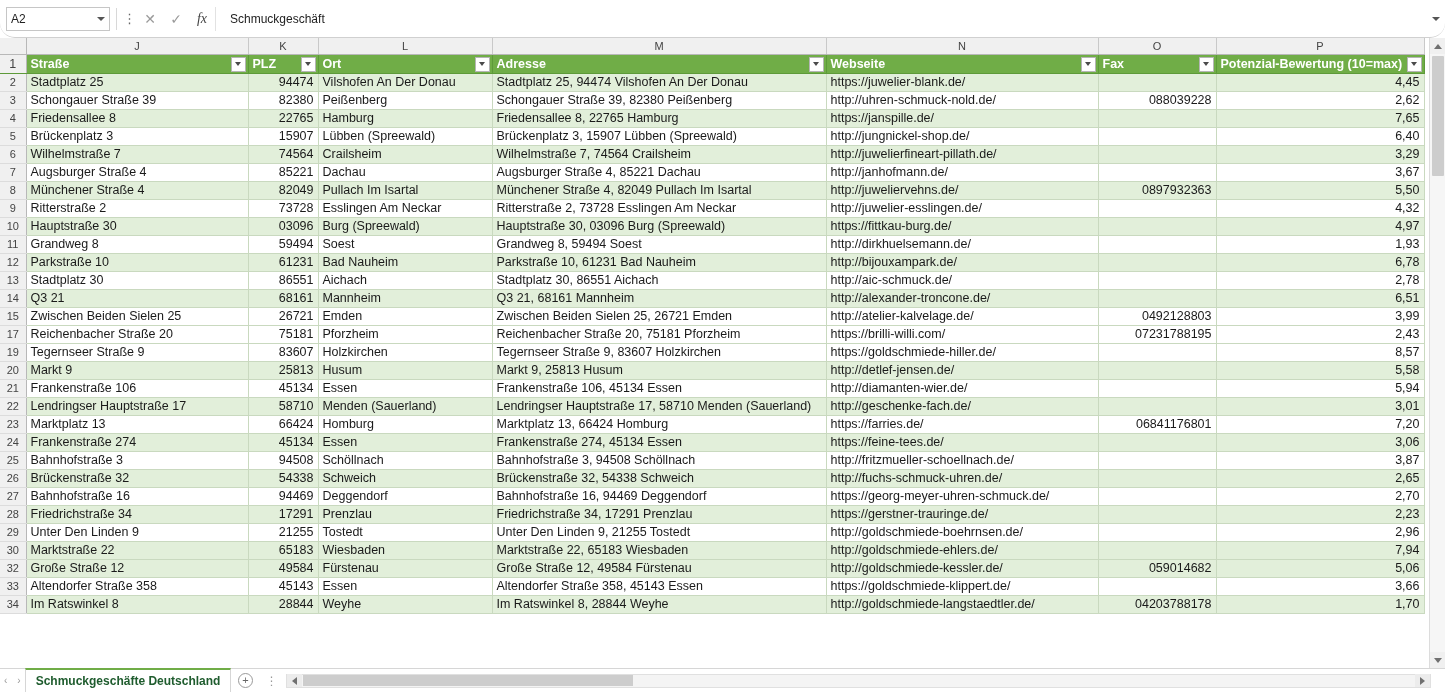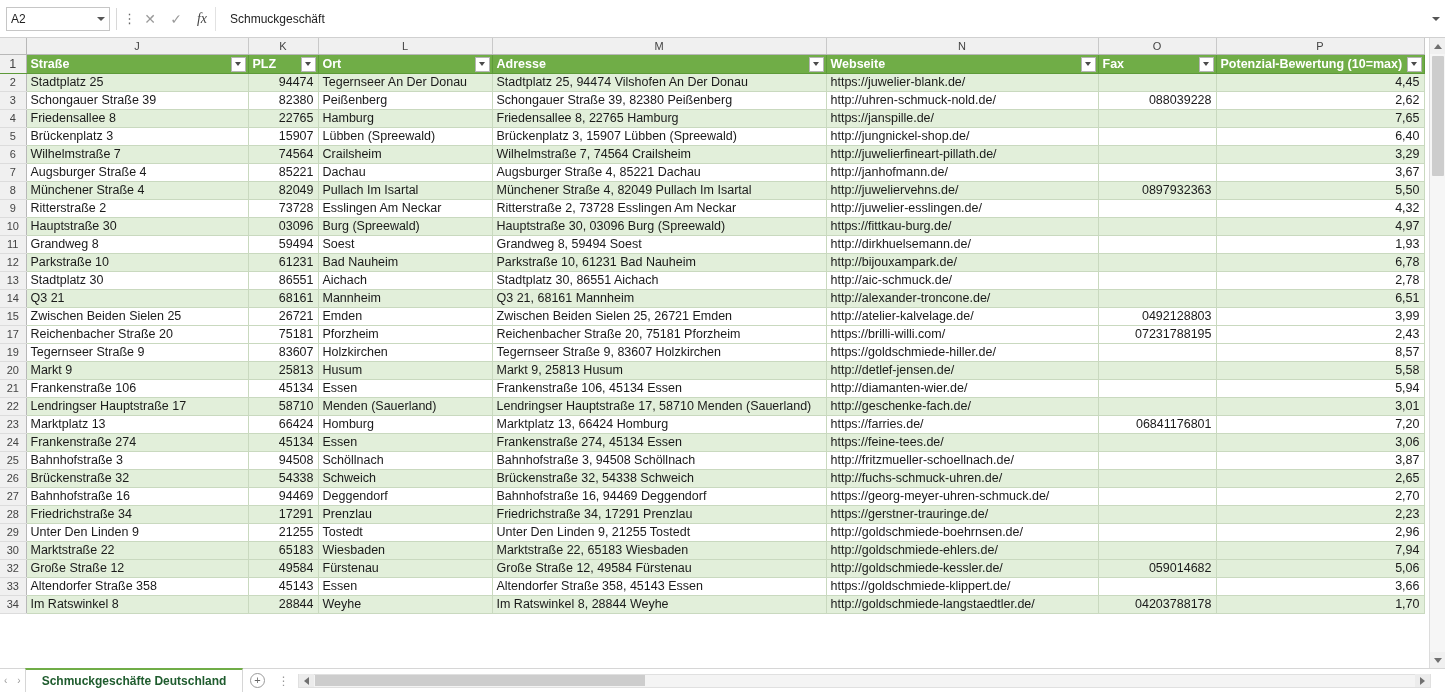--- a/index.html
+++ b/index.html
@@ -19,20 +19,21 @@
   }
 
   
   .formula-bar {
     height: 38px;
     display: flex;
     align-items: center;
     border-bottom: 1px solid #d0d0d0;
     background: #ffffff;
     flex: 0 0 38px;
+    border-radius: 15px;
   }
   .namebox {
     width: 104px;
     height: 24px;
     margin-left: 6px;
     border: 1px solid #c6c6c6;
     background: #ffffff;
     display: flex;
     align-items: center;
     font-size: 12px;
@@ -243,21 +244,21 @@
     align-items: center;
     padding: 0 4px;
     gap: 10px;
   }
   .tab-nav .arr {
     font-size: 10px; color: #9a9a9a;
   }
   .sheet-tab {
     display: flex;
     align-items: center;
-    padding: 0 16px;
+    padding: 0 10px;
     font-size: 12px;
     color: #1f5c2e;
     font-weight: bold;
     border-top: 2px solid #70ad47;
     border-left: 1px solid #d6d6d6;
     border-right: 1px solid #d6d6d6;
     background: #ffffff;
     margin-top: -1px;
   }
   .add-sheet {
@@ -372,21 +373,21 @@
                   <span class="tri"></span>
                 </span></td>
               <td class="w-p"><span>Potenzial-Bewertung (10=max)</span><span class="filter-btn">
                   <span class="tri"></span>
                 </span></td>
             </tr>
             <tr class="datarow odd">
               <td class="rowhdr">2</td>
               <td class="cell w-j ">Stadtplatz 25</td>
               <td class="cell w-plz num">94474</td>
-              <td class="cell w-l ">Tegernseer An Der Donau</td>
+              <td class="cell w-l ">Vilshofen An Der Donau</td>
               <td class="cell w-m ">Stadtplatz 25, 94474 Vilshofen An Der Donau</td>
               <td class="cell w-n ">https://juwelier-blank.de/</td>
               <td class="cell w-o num"></td>
               <td class="cell w-p num">4,45</td>
             </tr>
             <tr class="datarow even">
               <td class="rowhdr">3</td>
               <td class="cell w-j ">Schongauer Straße 39</td>
               <td class="cell w-plz num">82380</td>
               <td class="cell w-l ">Peißenberg</td>

